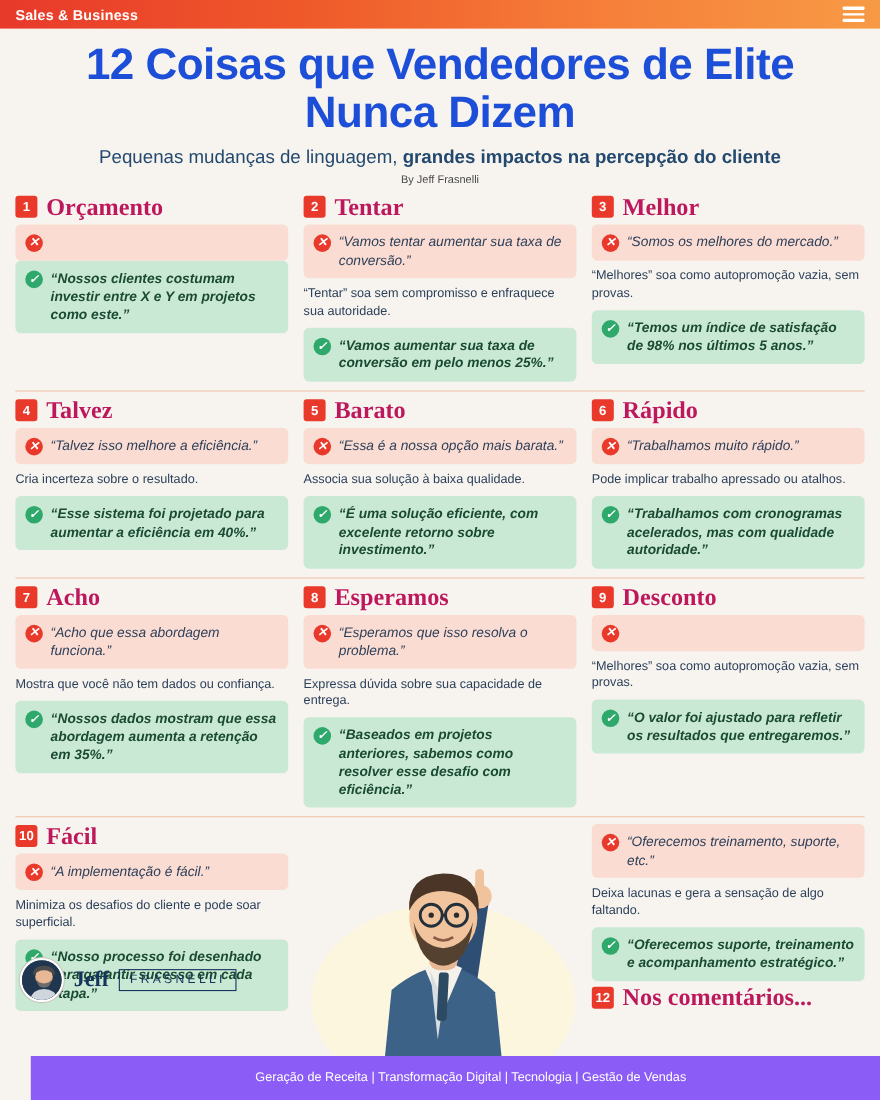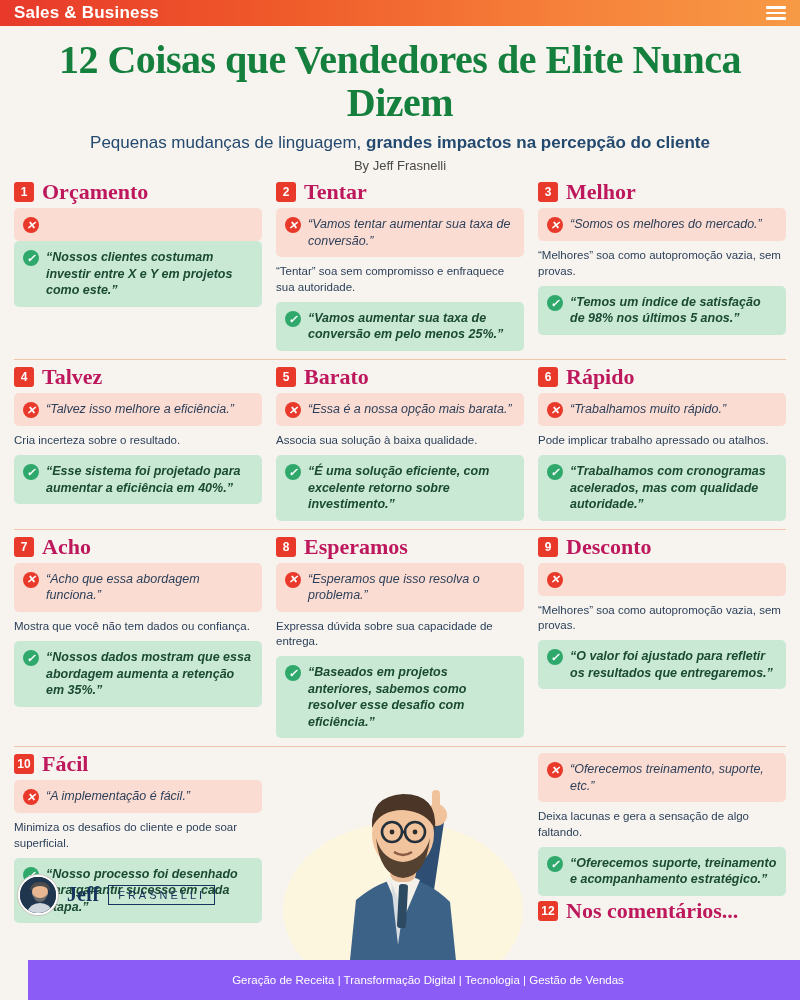--- a/index.html
+++ b/index.html
@@ -14,41 +14,41 @@
   }
 
   
   .topbar {
     height:26px;
     background:linear-gradient(90deg,#e8392b 0%, #ef5a2a 35%, #f6803a 70%, #f79a45 100%);
     display:flex; align-items:center; justify-content:space-between;
     padding:0 14px;
   }
   .topbar-title {
-    color:#fff; font-weight:bold; font-size:17px; letter-spacing:.2px;
+    color:#fff; font-weight:bold; font-size:13px; letter-spacing:.2px;
   }
   .hamburger { display:flex; flex-direction:column; gap:3px; cursor:pointer; }
   .hamburger span { display:block; width:20px; height:2.5px; background:#fff; border-radius:1px; }
 
   
   .header { padding:8px 20px 0; text-align:center; }
   h1.title {
-    font-family:Liberation Serif, serif;
+    font-family:Liberation Sans, sans-serif;
     font-weight:bold;
     font-size:40px;
     line-height:1.08;
-    color:#15803d;
+    color:#1d4ed8;
     margin:4px 0 0;
     letter-spacing:-0.5px;
   }
   .subtitle {
     font-size:17px; color:#23496f; margin-top:9px;
   }
   .subtitle b { font-weight:bold; }
-  .byline { font-size:13px; color:#4a4a4a; margin-top:5px; }
+  .byline { font-size:10px; color:#4a4a4a; margin-top:5px; }
 
   
   .grid {
     margin-top:8px;
     padding:0 14px;
     display:grid;
     grid-template-columns:1fr 1fr 1fr;
     column-gap:14px;
   }
   .row-sep {

